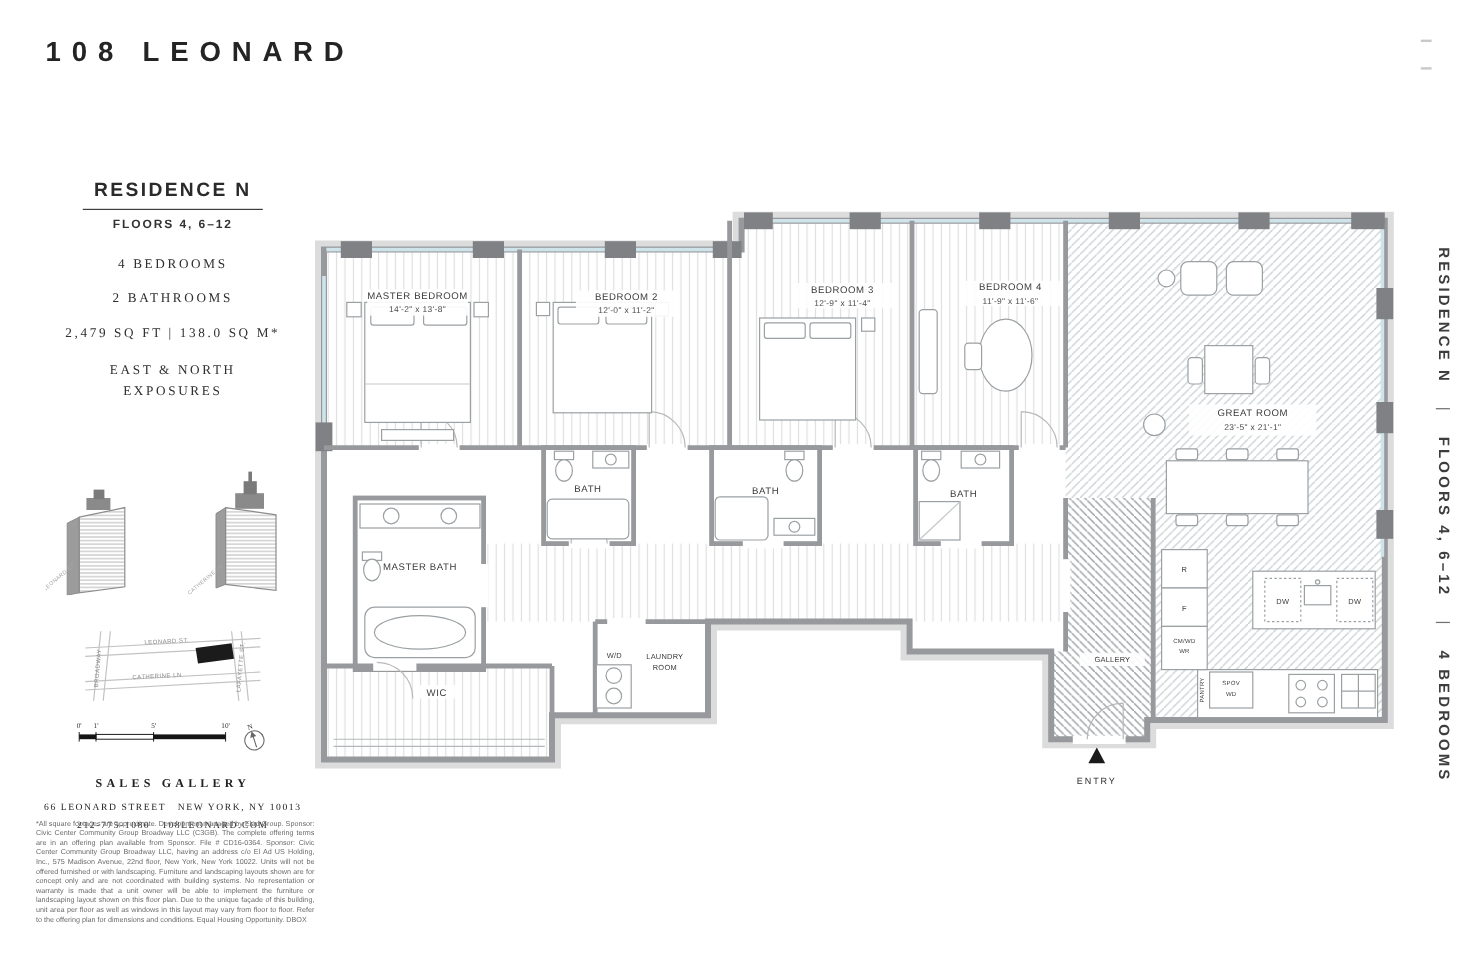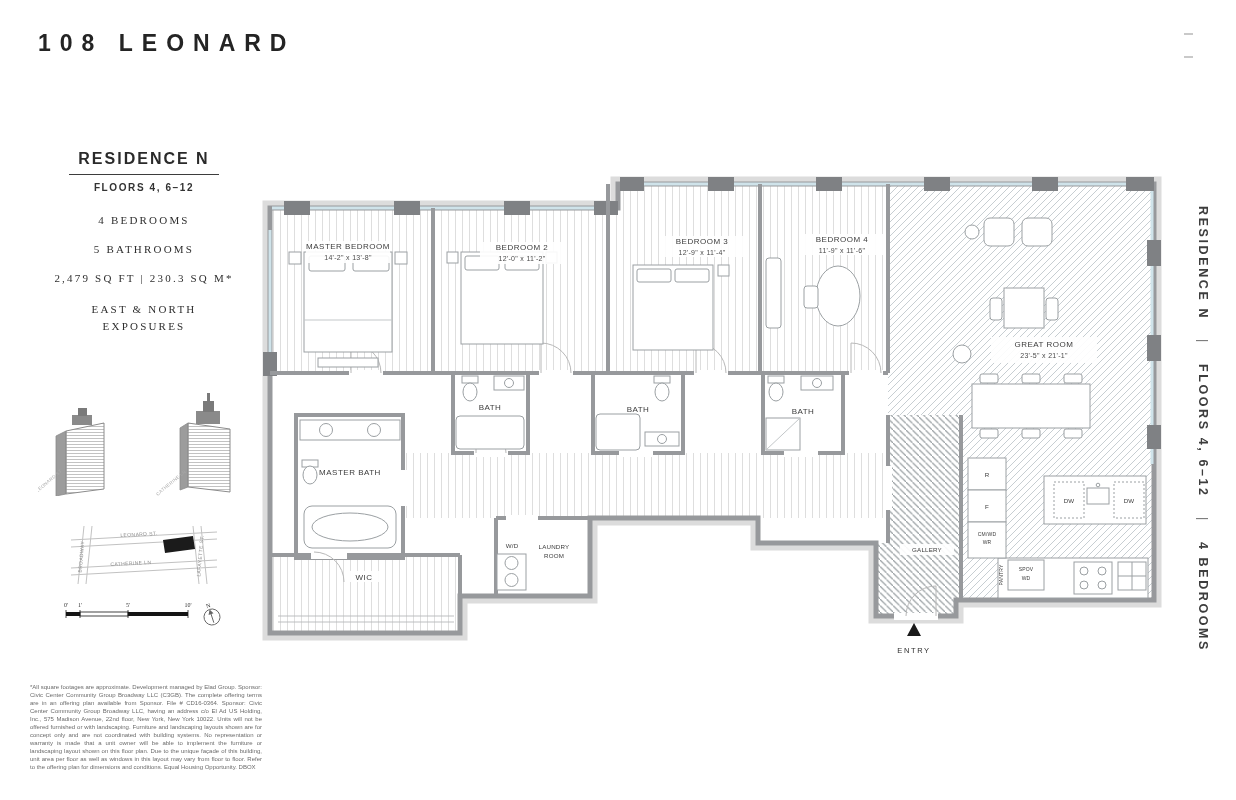--- a/index.html
+++ b/index.html
@@ -53,22 +53,22 @@
 <div class="crop" style="left:1184px;top:33px;"></div>
 <div class="crop" style="left:1184px;top:56px;"></div>
 
 <div class="info">
   <div class="res-title">RESIDENCE N</div>
   <div class="rule"></div>
   <div class="res-sub">FLOORS 4, 6–12</div>
 
   <div class="stats">
     <div class="stat">4 BEDROOMS</div>
-    <div class="stat">5 BATHROOMS</div>
-    <div class="stat">2,479 SQ FT  |  230.3 SQ M*</div>
+    <div class="stat">2 BATHROOMS</div>
+    <div class="stat">2,479 SQ FT  |  138.0 SQ M*</div>
     <div class="stat exposures">EAST &amp; NORTH EXPOSURES</div>
   </div>
 
   <svg class="sgv bldg-svg" width="212" height="104" viewBox="0 0 212 104">
     <defs>
       <pattern id="phl" width="6" height="3" patternUnits="userSpaceOnUse">
         <line x1="0" y1="1.5" x2="6" y2="1.5" stroke="#a8a8a8" stroke-width="0.7"></line>
       </pattern>
     </defs>
     <g>
@@ -121,20 +121,25 @@
     <rect x="22" y="13" width="48" height="4" fill="none" stroke="#151515" stroke-width="0.8"></rect>
     <rect x="70" y="13" width="60" height="4" fill="#151515"></rect>
     <g transform="translate(154,18) rotate(-18)">
       <circle r="8" fill="none" stroke="#666" stroke-width="0.9"></circle>
       <line x1="0" y1="6" x2="0" y2="-5" stroke="#666" stroke-width="0.9"></line>
       <polygon points="0,-8 -2.6,-3 2.6,-3" fill="#666"></polygon>
       <text class="t5" x="0" y="-10">N</text>
     </g>
   </svg>
 
+  <div class="sales">
+    <div class="sales-title">SALES GALLERY</div>
+    <div class="sales-line">66 LEONARD STREET   NEW YORK, NY 10013</div>
+    <div class="sales-line">212-775-1080   108LEONARD.COM</div>
+  </div>
 </div>
 
 <div class="disclaimer">*All square footages are approximate. Development managed by Elad Group. Sponsor: Civic Center Community Group Broadway LLC (C3GB). The complete offering terms are in an offering plan available from Sponsor. File # CD16-0364. Sponsor: Civic Center Community Group Broadway LLC, having an address c/o El Ad US Holding, Inc., 575 Madison Avenue, 22nd floor, New York, New York 10022. Units will not be offered furnished or with landscaping. Furniture and landscaping layouts shown are for concept only and are not coordinated with building systems. No representation or warranty is made that a unit owner will be able to implement the furniture or landscaping layout shown on this floor plan. Due to the unique façade of this building, unit area per floor as well as windows in this layout may vary from floor to floor. Refer to the offering plan for dimensions and conditions. Equal Housing Opportunity. DBOX</div>
 
 <div class="vbar">
   <span>RESIDENCE N</span>
   <span class="sep">|</span>
   <span>FLOORS 4, 6–12</span>
   <span class="sep">|</span>
   <span>4 BEDROOMS</span>

